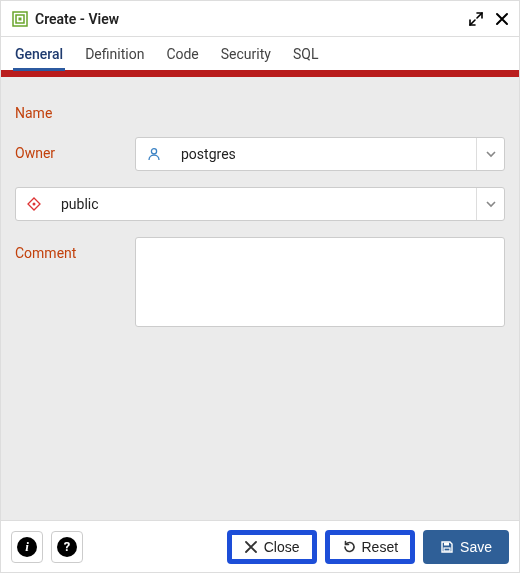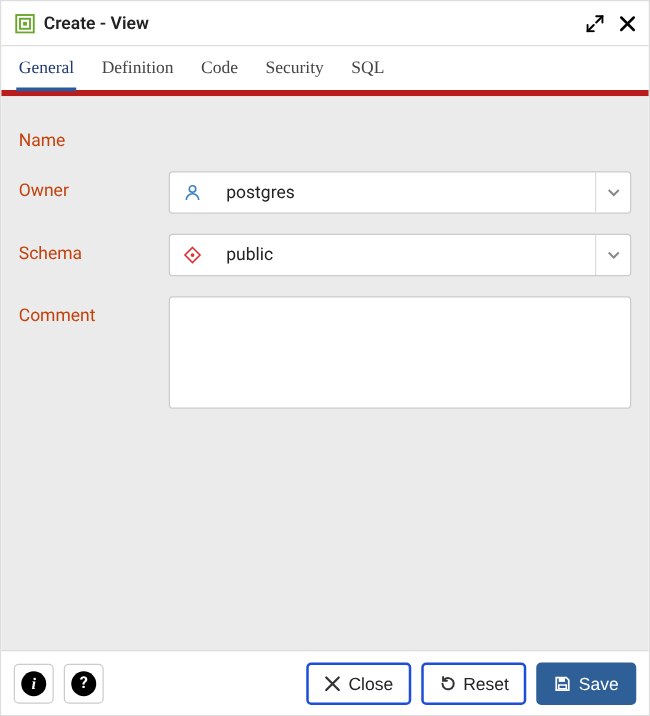--- a/index.html
+++ b/index.html
@@ -27,24 +27,23 @@
     display: inline-flex; align-items: center; justify-content: center;
   }
   .app-icon svg { width: 16px; height: 16px; }
   .title-text { font-weight: 600; flex: 1; }
   .title-actions { display: flex; gap: 12px; align-items: center; }
   .title-actions span { cursor: pointer; display: inline-flex; }
   .tabs {
     display: flex;
     gap: 22px;
     padding: 0 14px;
-    border-bottom: 5px solid #b91c1c;
+    border-bottom: 7px solid #b91c1c;
     height: 40px;
     align-items: center;
-    font-family: Liberation Serif, serif;
   }
   .tab {
     color: #444;
     cursor: pointer;
     height: 100%;
     display: flex;
     align-items: center;
     position: relative;
   }
   .tab.active { color: #1f3b6f; font-weight: 500; }
@@ -138,21 +137,21 @@
     color: #fff;
     border-radius: 50%;
     display: flex; align-items: center; justify-content: center;
     font-weight: 700;
     font-size: 13px;
   }
   .spacer { flex: 1; }
   .btn {
     height: 34px;
     padding: 0 12px;
-    border: 2px solid #1d4ed8;
+    border: 5px solid #1d4ed8;
     background: #fff;
     border-radius: 4px;
     display: inline-flex; align-items: center; gap: 6px;
     cursor: pointer;
     font-size: 14px;
     color: #222;
   }
   .btn.primary {
     background: #2f5f97;
     border-color: #2f5f97;
@@ -225,21 +224,20 @@
         <span class="chev">
           <svg width="12" height="12" viewBox="0 0 12 12" stroke="#888" stroke-width="1.6" fill="none">
               <path d="M2 4l4 4 4-4"></path>
             </svg>
         </span>
       </div>
     </div>
   </div>
 
   <div class="form-row">
-    <div class="form-label">Schema</div>
     <div class="form-control">
       <div class="select">
         <span class="select-icon">
           <svg viewBox="0 0 16 16" fill="none" stroke="#d33" stroke-width="1.3">
               <path d="M8 2l6 6-6 6-6-6z"></path>
               <circle cx="8" cy="8" r="1.5" fill="#d33" stroke="none"></circle>
             </svg>
         </span>
         <span class="val">public</span>
         <span class="chev">

